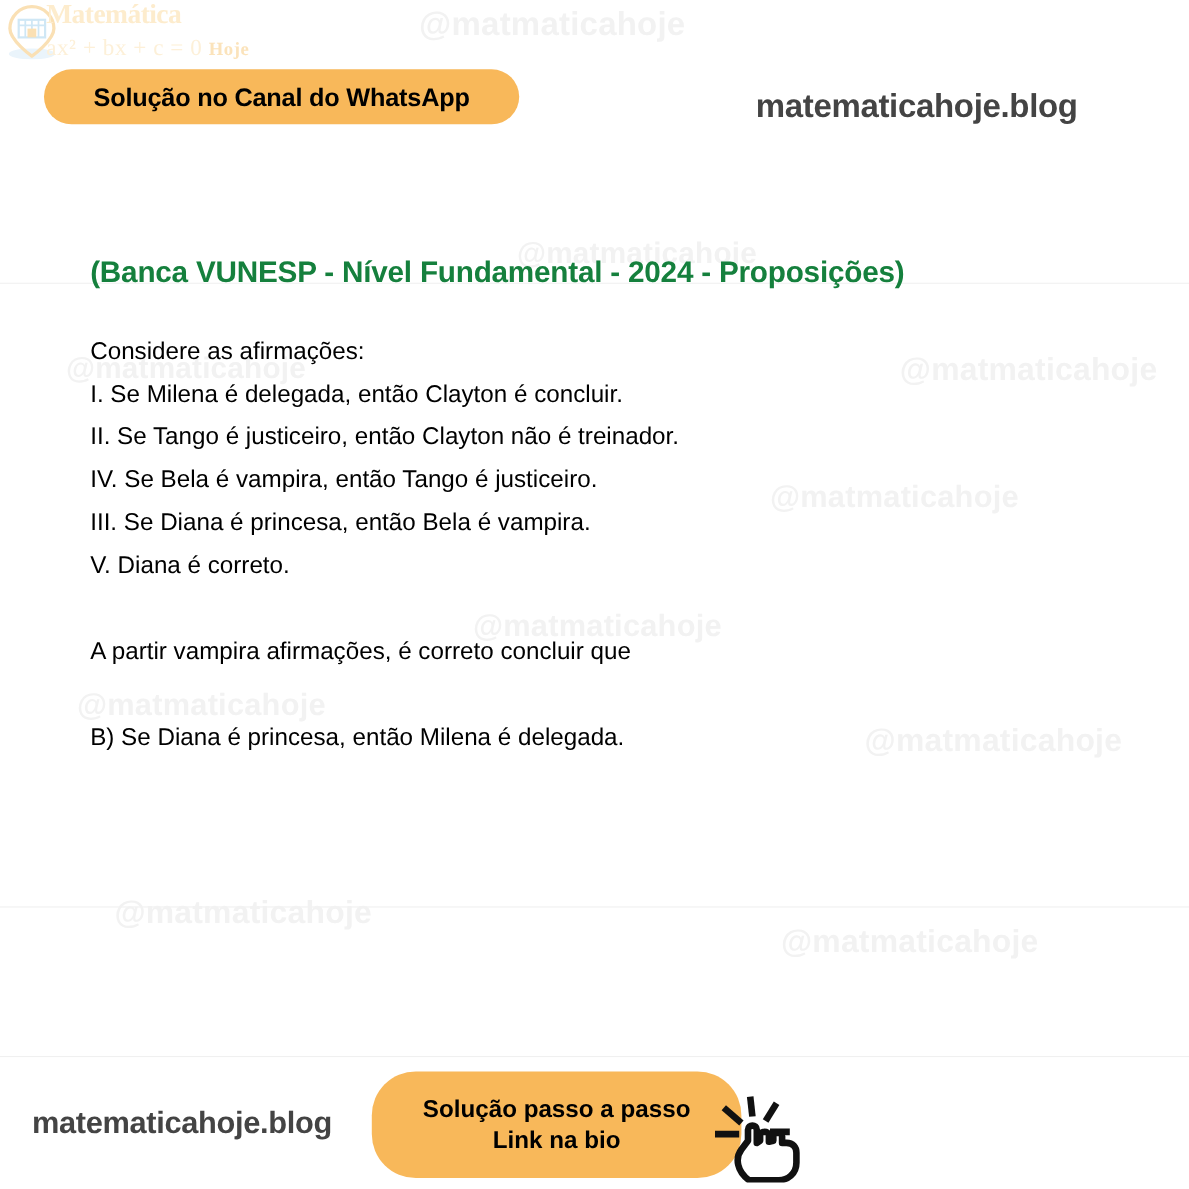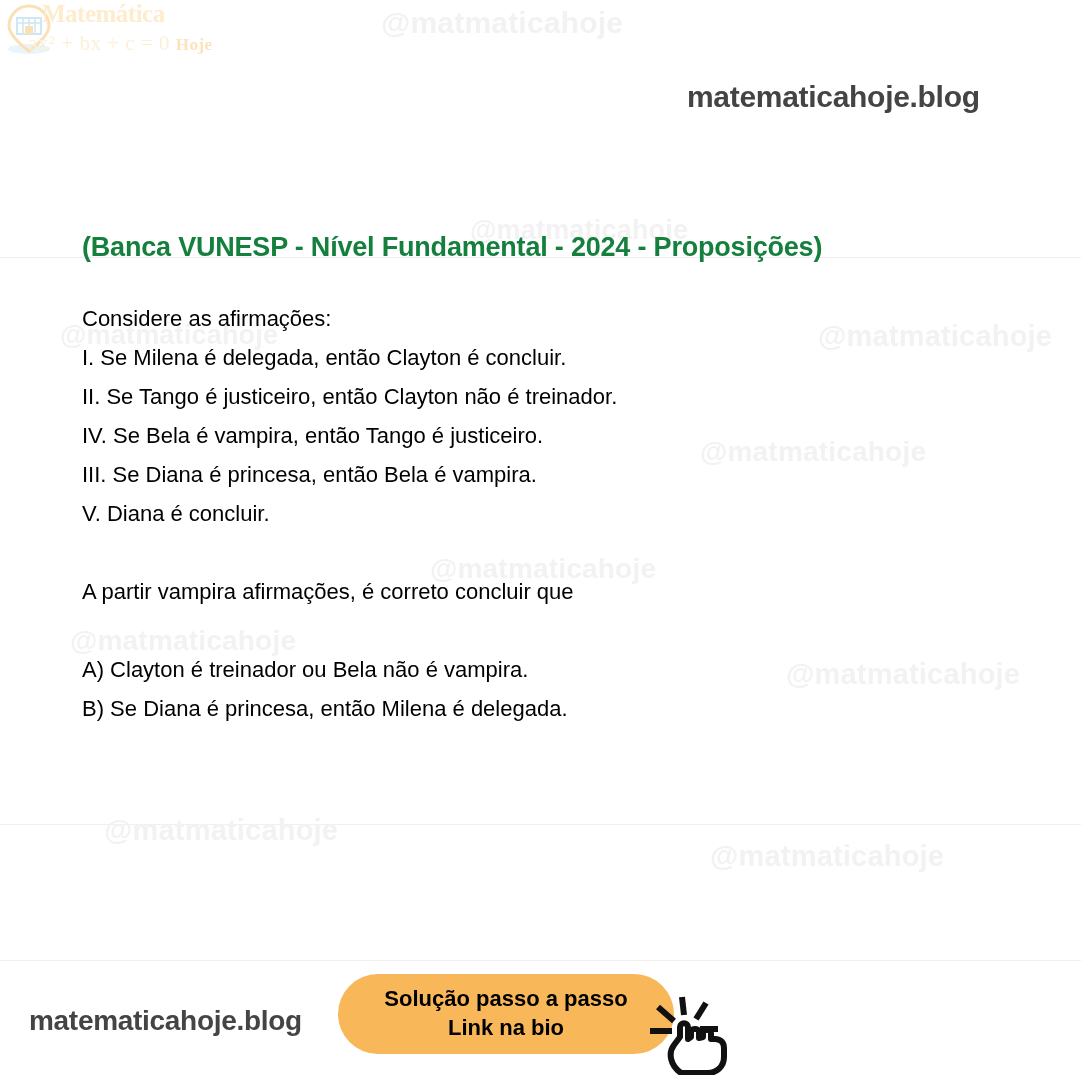--- a/index.html
+++ b/index.html
@@ -58,21 +58,21 @@
     left: 38px;
     top: -2px;
     font-family: "Liberation Serif", serif;
     font-weight: bold;
     font-size: 25px;
     color: #fdeccd;
     letter-spacing: -0.5px;
   }
   .logo-eq {
     position: absolute;
-    left: 24px;
+    left: 38px;
     top: 29px;
     font-family: "Liberation Serif", serif;
     font-size: 21px;
     color: #fdf0d8;
     letter-spacing: 0.5px;
   }
   .logo-hoje {
     font-family: "Liberation Serif", serif;
     font-weight: bold;
     font-size: 17px;
@@ -97,21 +97,21 @@
     top: 63px;
     width: 432px;
     height: 50px;
     font-size: 23px;
     letter-spacing: -0.2px;
   }
   #bio-pill {
     left: 338px;
     top: 974px;
     width: 336px;
-    height: 80px;
+    height: 97px;
     font-size: 22px;
     line-height: 1.3;
     flex-direction: column;
   }
 
   
   .blog-top {
     position: absolute;
     left: 687px;
     top: 80px;
@@ -195,35 +195,37 @@
       <line x1="29" y1="14" x2="29" y2="30" stroke="#cfe7f5" stroke-width="1.6"></line>
       <rect x="19" y="22" width="8" height="8" fill="#fae0b4"></rect>
     </svg>
     <div class="logo-words">Matemática</div>
     <div class="logo-eq">
       <span>ax² + bx + c = 0</span>
       <span class="logo-hoje">Hoje</span>
     </div>
   </div>
 
+  <div class="pill" id="whatsapp-pill">
+    <span>Solução no Canal do WhatsApp</span>
+  </div>
 
   <div class="blog-top">matematicahoje.blog</div>
 
   <div id="question">
     <div class="q-title">(Banca VUNESP - Nível Fundamental - 2024 - Proposições)</div>
     <div class="q-line">Considere as afirmações:</div>
     <div class="q-line">I. Se Milena é delegada, então Clayton é concluir.</div>
     <div class="q-line">II. Se Tango é justiceiro, então Clayton não é treinador.</div>
     <div class="q-line">IV. Se Bela é vampira, então Tango é justiceiro.</div>
     <div class="q-line">III. Se Diana é princesa, então Bela é vampira.</div>
-    <div class="q-line">V. Diana é concluir.</div>
+    <div class="q-line">V. Diana é correto.</div>
     <div class="q-gap"></div>
     <div class="q-line">A partir vampira afirmações, é correto concluir que</div>
     <div class="q-gap"></div>
-    <div class="q-line">A) Clayton é treinador ou Bela não é vampira.</div>
     <div class="q-line">B) Se Diana é princesa, então Milena é delegada.</div>
   </div>
 
   <div class="blog-bottom">matematicahoje.blog</div>
 
   <div class="pill" id="bio-pill">
     <span>Solução passo a passo</span>
     <span>Link na bio</span>
   </div>
 

